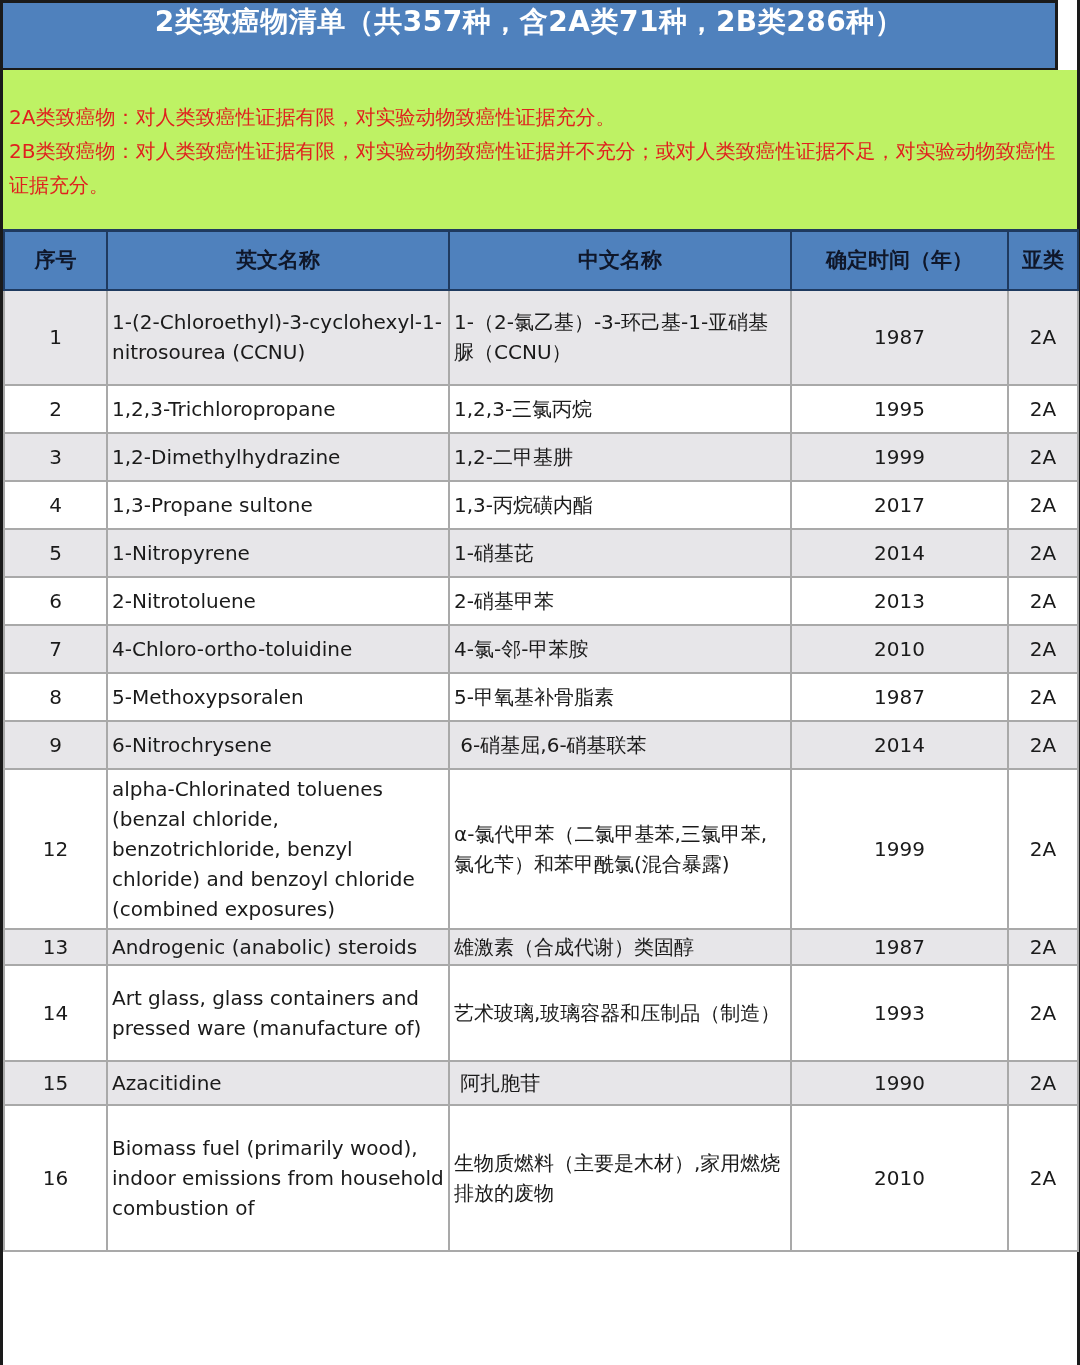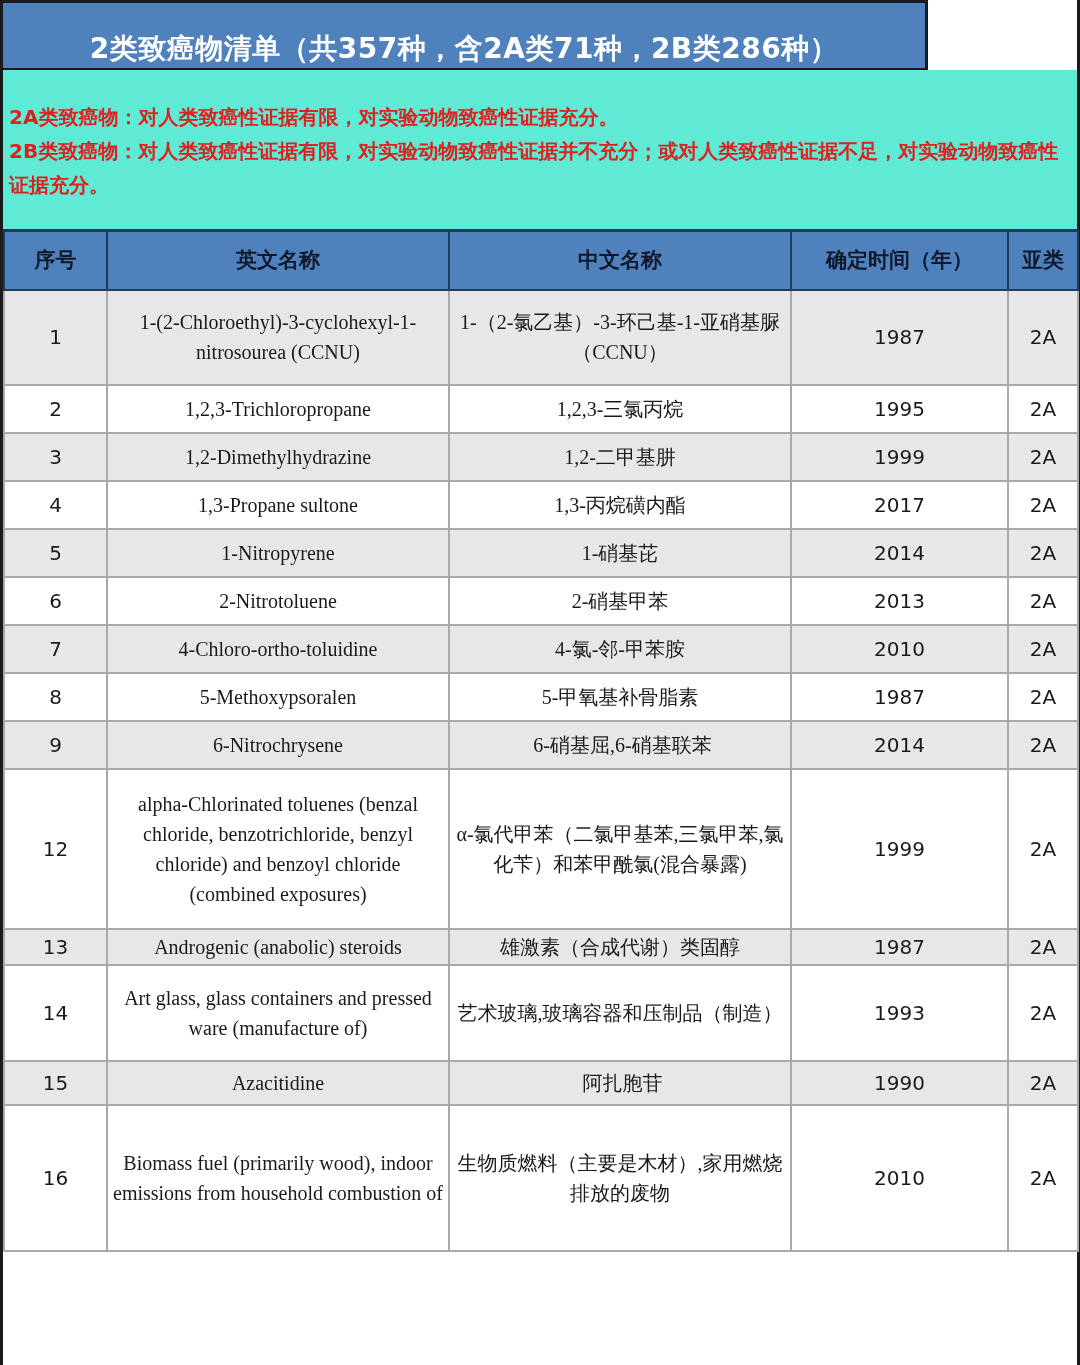--- a/index.html
+++ b/index.html
@@ -3,48 +3,48 @@
 <meta charset="utf-8">
 <style>
   * { box-sizing: border-box; margin: 0; padding: 0; }
   html, body { width: 1080px; height: 1365px; overflow: hidden; background: #ffffff; }
   body { font-family: "DejaVu Sans", "Liberation Sans", sans-serif; color: #1a1a1a; }
   .frame {
     position: absolute; left: 0; top: 0; width: 1080px; height: 1365px;
     border-left: 3px solid #1a1a1a; border-right: 3px solid #1a1a1a;
   }
   .title-bar {
-    position: absolute; left: 0; top: 0; width: 928px; height: 70px;
+    position: absolute; left: 0; top: 0; width: 1058px; height: 70px;
     background: #4f81bd; border: 3px solid #1a1a1a; border-bottom: 2px solid #1a1a1a;
-    display: flex; align-items: flex-end; justify-content: center;
+    display: flex; align-items: flex-start; justify-content: center;
     color: #ffffff; font-weight: bold; font-size: 28px; letter-spacing: 0.5px;
   }
   .notes {
     position: absolute; left: 3px; top: 70px; width: 1074px; height: 160px;
-    background: #5eead4; padding: 30px 4px 0 6px;
-    color: #e0201e; font-weight: bold; font-size: 20px; line-height: 34px;
+    background: #bef264; padding: 30px 4px 0 6px;
+    color: #e0201e; font-weight: normal; font-size: 20px; line-height: 34px;
   }
   .notes p { margin: 0; }
   table.grid {
     position: absolute; left: 3px; top: 229px; width: 1074px;
     border-collapse: collapse; table-layout: fixed;
   }
   table.grid th {
     background: #4f81bd; color: #0f172a; font-weight: bold; font-size: 21px;
     height: 59px; border: 2px solid #1f3a5f; border-top: 3px solid #1f3a5f;
     text-align: center; vertical-align: middle;
   }
   table.grid td {
     border: 2px solid #a9a9a9; font-size: 20px; line-height: 30px;
     vertical-align: middle; padding: 0 4px;
   }
   table.grid tr.odd td { background: #e7e6e9; }
   table.grid tr.even td { background: #ffffff; }
   td.c-num, td.c-year, td.c-sub { text-align: center; }
-  td.c-en, td.c-cn { text-align: center; font-family: Liberation Serif, serif; }
+  td.c-en, td.c-cn { text-align: left; }
   .col-num { width: 103px; }
   .col-en { width: 342px; }
   .col-cn { width: 342px; }
   .col-year { width: 217px; }
   .col-sub { width: 70px; }
 </style>
 </head>
 <body>
 
 <div class="frame"></div>

